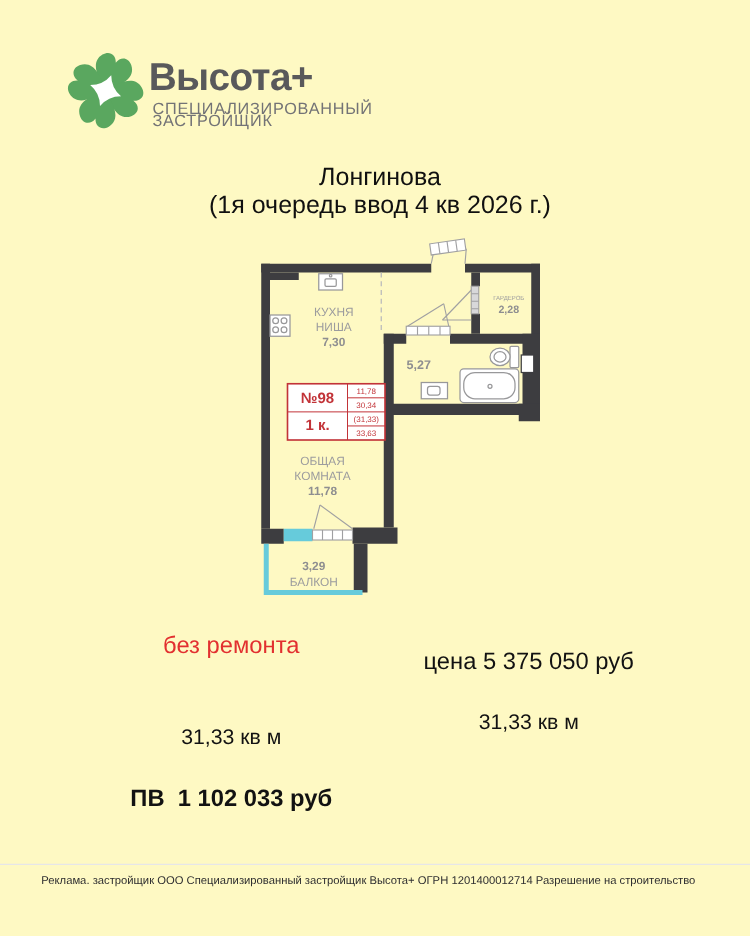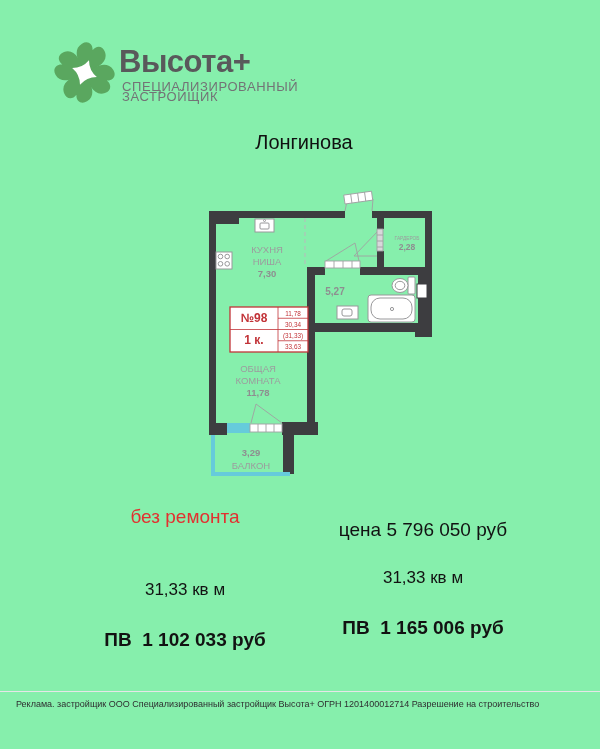--- a/index.html
+++ b/index.html
@@ -1,33 +1,33 @@
 <!DOCTYPE html>
 <html><head>
 <meta charset="utf-8">
 <style>
   html,body{margin:0;padding:0;background:#ffffff;}
-  .page{position:relative;width:600px;height:749px;background:#86efac;overflow:hidden;
+  .page{position:relative;width:600px;height:749px;background:#fef9c3;overflow:hidden;
         font-family:"Liberation Sans",sans-serif;color:#151515;}
   .abs{position:absolute;}
   
   .brand-name{left:119px;top:44px;font-size:31px;font-weight:700;color:#59595b;letter-spacing:-0.5px;}
   .brand-sub{left:122px;top:82px;font-size:13px;line-height:10px;letter-spacing:0.6px;color:#737376;}
   
   .title{left:0;top:131px;width:600px;padding-left:8px;box-sizing:border-box;text-align:center;
          font-size:20px;line-height:22px;color:#101010;}
   
   .offer-col{top:494px;width:250px;height:160px;text-align:center;}
   .offer-label{position:absolute;top:0;width:100%;font-size:19px;color:#e23030;}
   .offer-price{position:absolute;top:25px;width:100%;font-size:19px;color:#121212;}
   .offer-area{position:absolute;top:74px;width:100%;font-size:17px;color:#121212;}
   .offer-pv{position:absolute;top:123px;width:100%;font-size:19px;color:#121212;white-space:pre;font-weight:bold;}
   
   .footer-divider{left:0;top:691px;width:600px;height:1px;background:#e6e6e8;}
-  .footer{left:16px;top:698px;width:560px;font-size:9px;line-height:12.5px;color:#2e2e30;white-space:nowrap;}
+  .footer{left:33px;top:698px;width:560px;font-size:9px;line-height:12.5px;color:#2e2e30;white-space:nowrap;}
   .footer .link{text-decoration:underline;color:#2e2e30;cursor:pointer;}
   
   text{font-family:"Liberation Sans",sans-serif;}
   .room-name{fill:#9c9c9e;font-size:9.5px;}
   .room-area{fill:#8e8e90;font-size:9.5px;font-weight:700;}
   .ward-name{fill:#9c9c9e;font-size:4.8px;}
   .ward-area{fill:#8e8e90;font-size:8.5px;font-weight:700;}
   .bath-area{fill:#8e8e90;font-size:10px;font-weight:700;}
   .unit-big{fill:#c23338;font-size:12px;font-weight:700;}
   .unit-small{fill:#c23338;font-size:6.4px;}
@@ -49,20 +49,21 @@
     </g>
   </svg>
   <div class="abs brand-name">Высота+</div>
   <div class="abs brand-sub">
     <div>СПЕЦИАЛИЗИРОВАННЫЙ</div>
     <div>ЗАСТРОЙЩИК</div>
   </div>
 
   <div class="abs title">
     <div>Лонгинова</div>
+    <div>(1я очередь ввод 4 кв 2026 г.)</div>
   </div>
 
   <svg class="abs" style="left:205px;top:175px;" width="232" height="302" viewBox="0 -20 232 282">
 
     <g fill="#3d3d40">
       <rect x="4" y="6" width="136" height="7"></rect>
       <rect x="8" y="13" width="26" height="6"></rect>
       <rect x="167" y="6" width="60" height="7"></rect>
       <rect x="4" y="6" width="7" height="212"></rect>
       <rect x="220" y="6" width="7" height="58"></rect>
@@ -187,23 +188,22 @@
       </g>
     </g>
   </svg>
 
   <div class="abs offer-col" style="left:60px;margin-top:12px;">
     <div class="offer-label">без ремонта</div>
     <div class="offer-area">31,33 кв м</div>
     <div class="offer-pv">ПВ  1 102 033 руб</div>
   </div>
   <div class="abs offer-col" style="left:298px;">
-    <div class="offer-price">цена 5 796 050 руб</div>
+    <div class="offer-price">цена 5 375 050 руб</div>
     <div class="offer-area">31,33 кв м</div>
-    <div class="offer-pv">ПВ  1 165 006 руб</div>
   </div>
 
   <div class="abs footer-divider"></div>
   <div class="abs footer">
     <div>Реклама. застройщик ООО Специализированный застройщик Высота+ ОГРН 1201400012714 Разрешение на строительство</div>
   </div>
 
 </div>
 
 </body></html>

